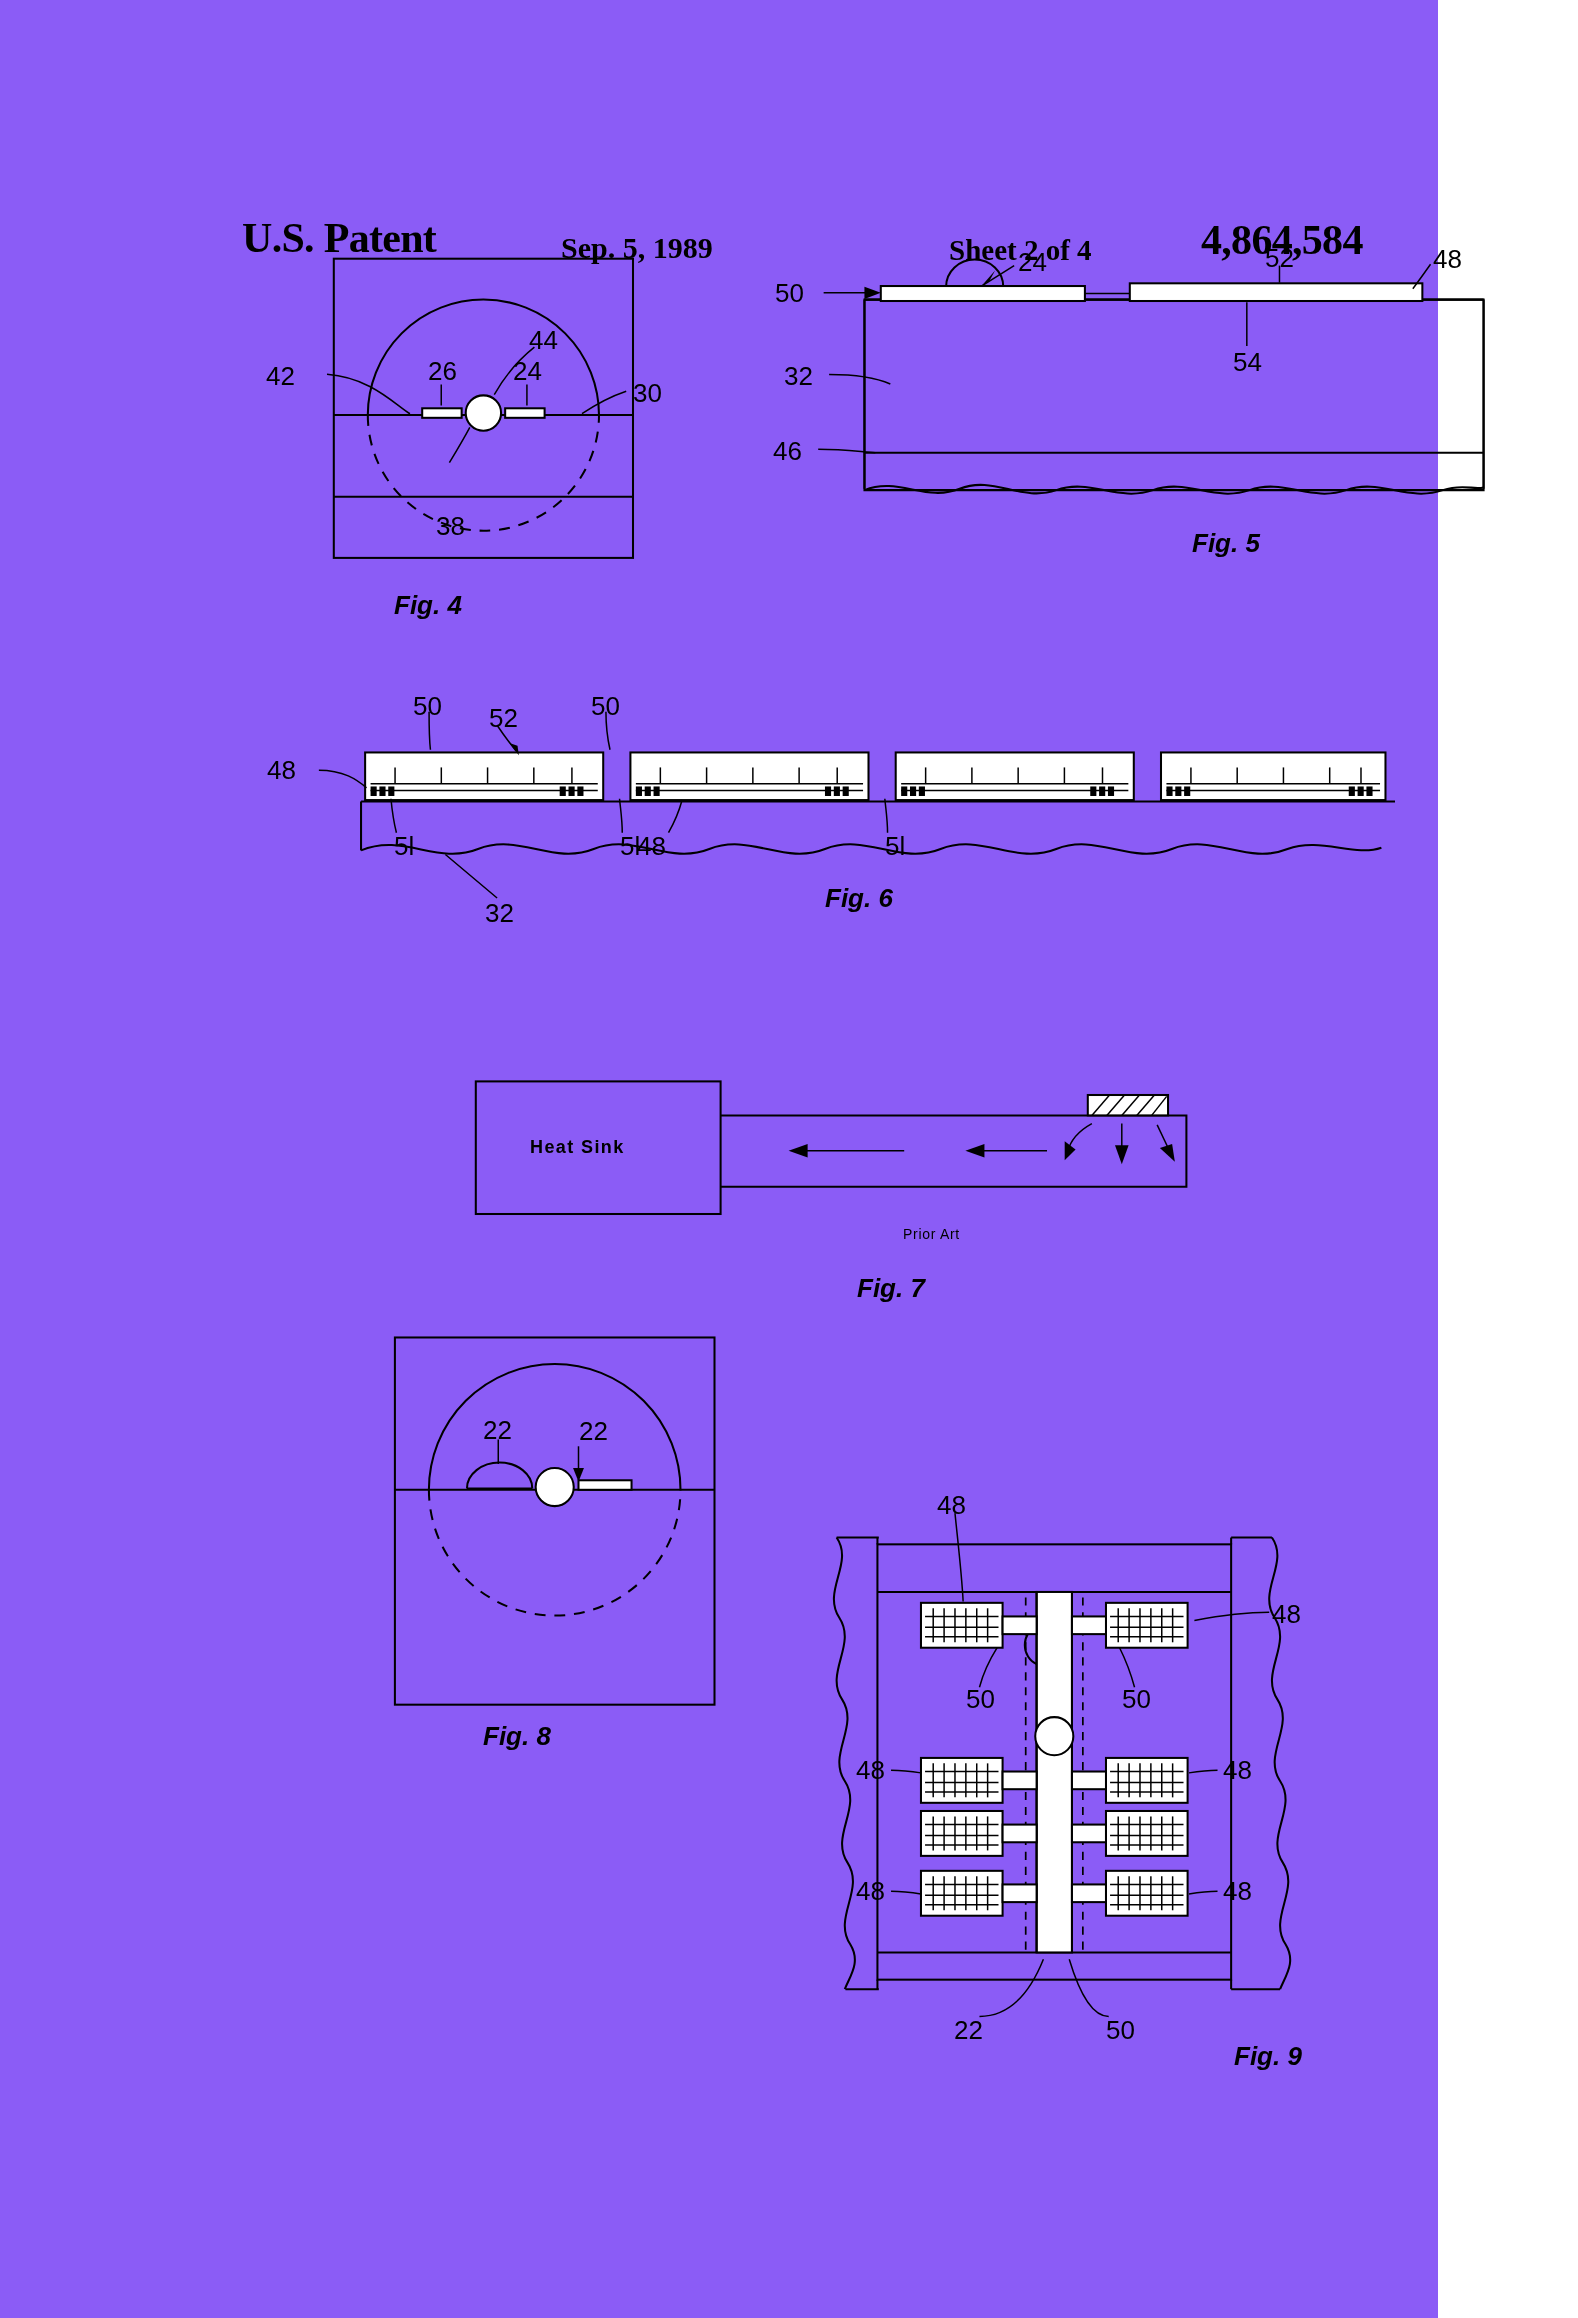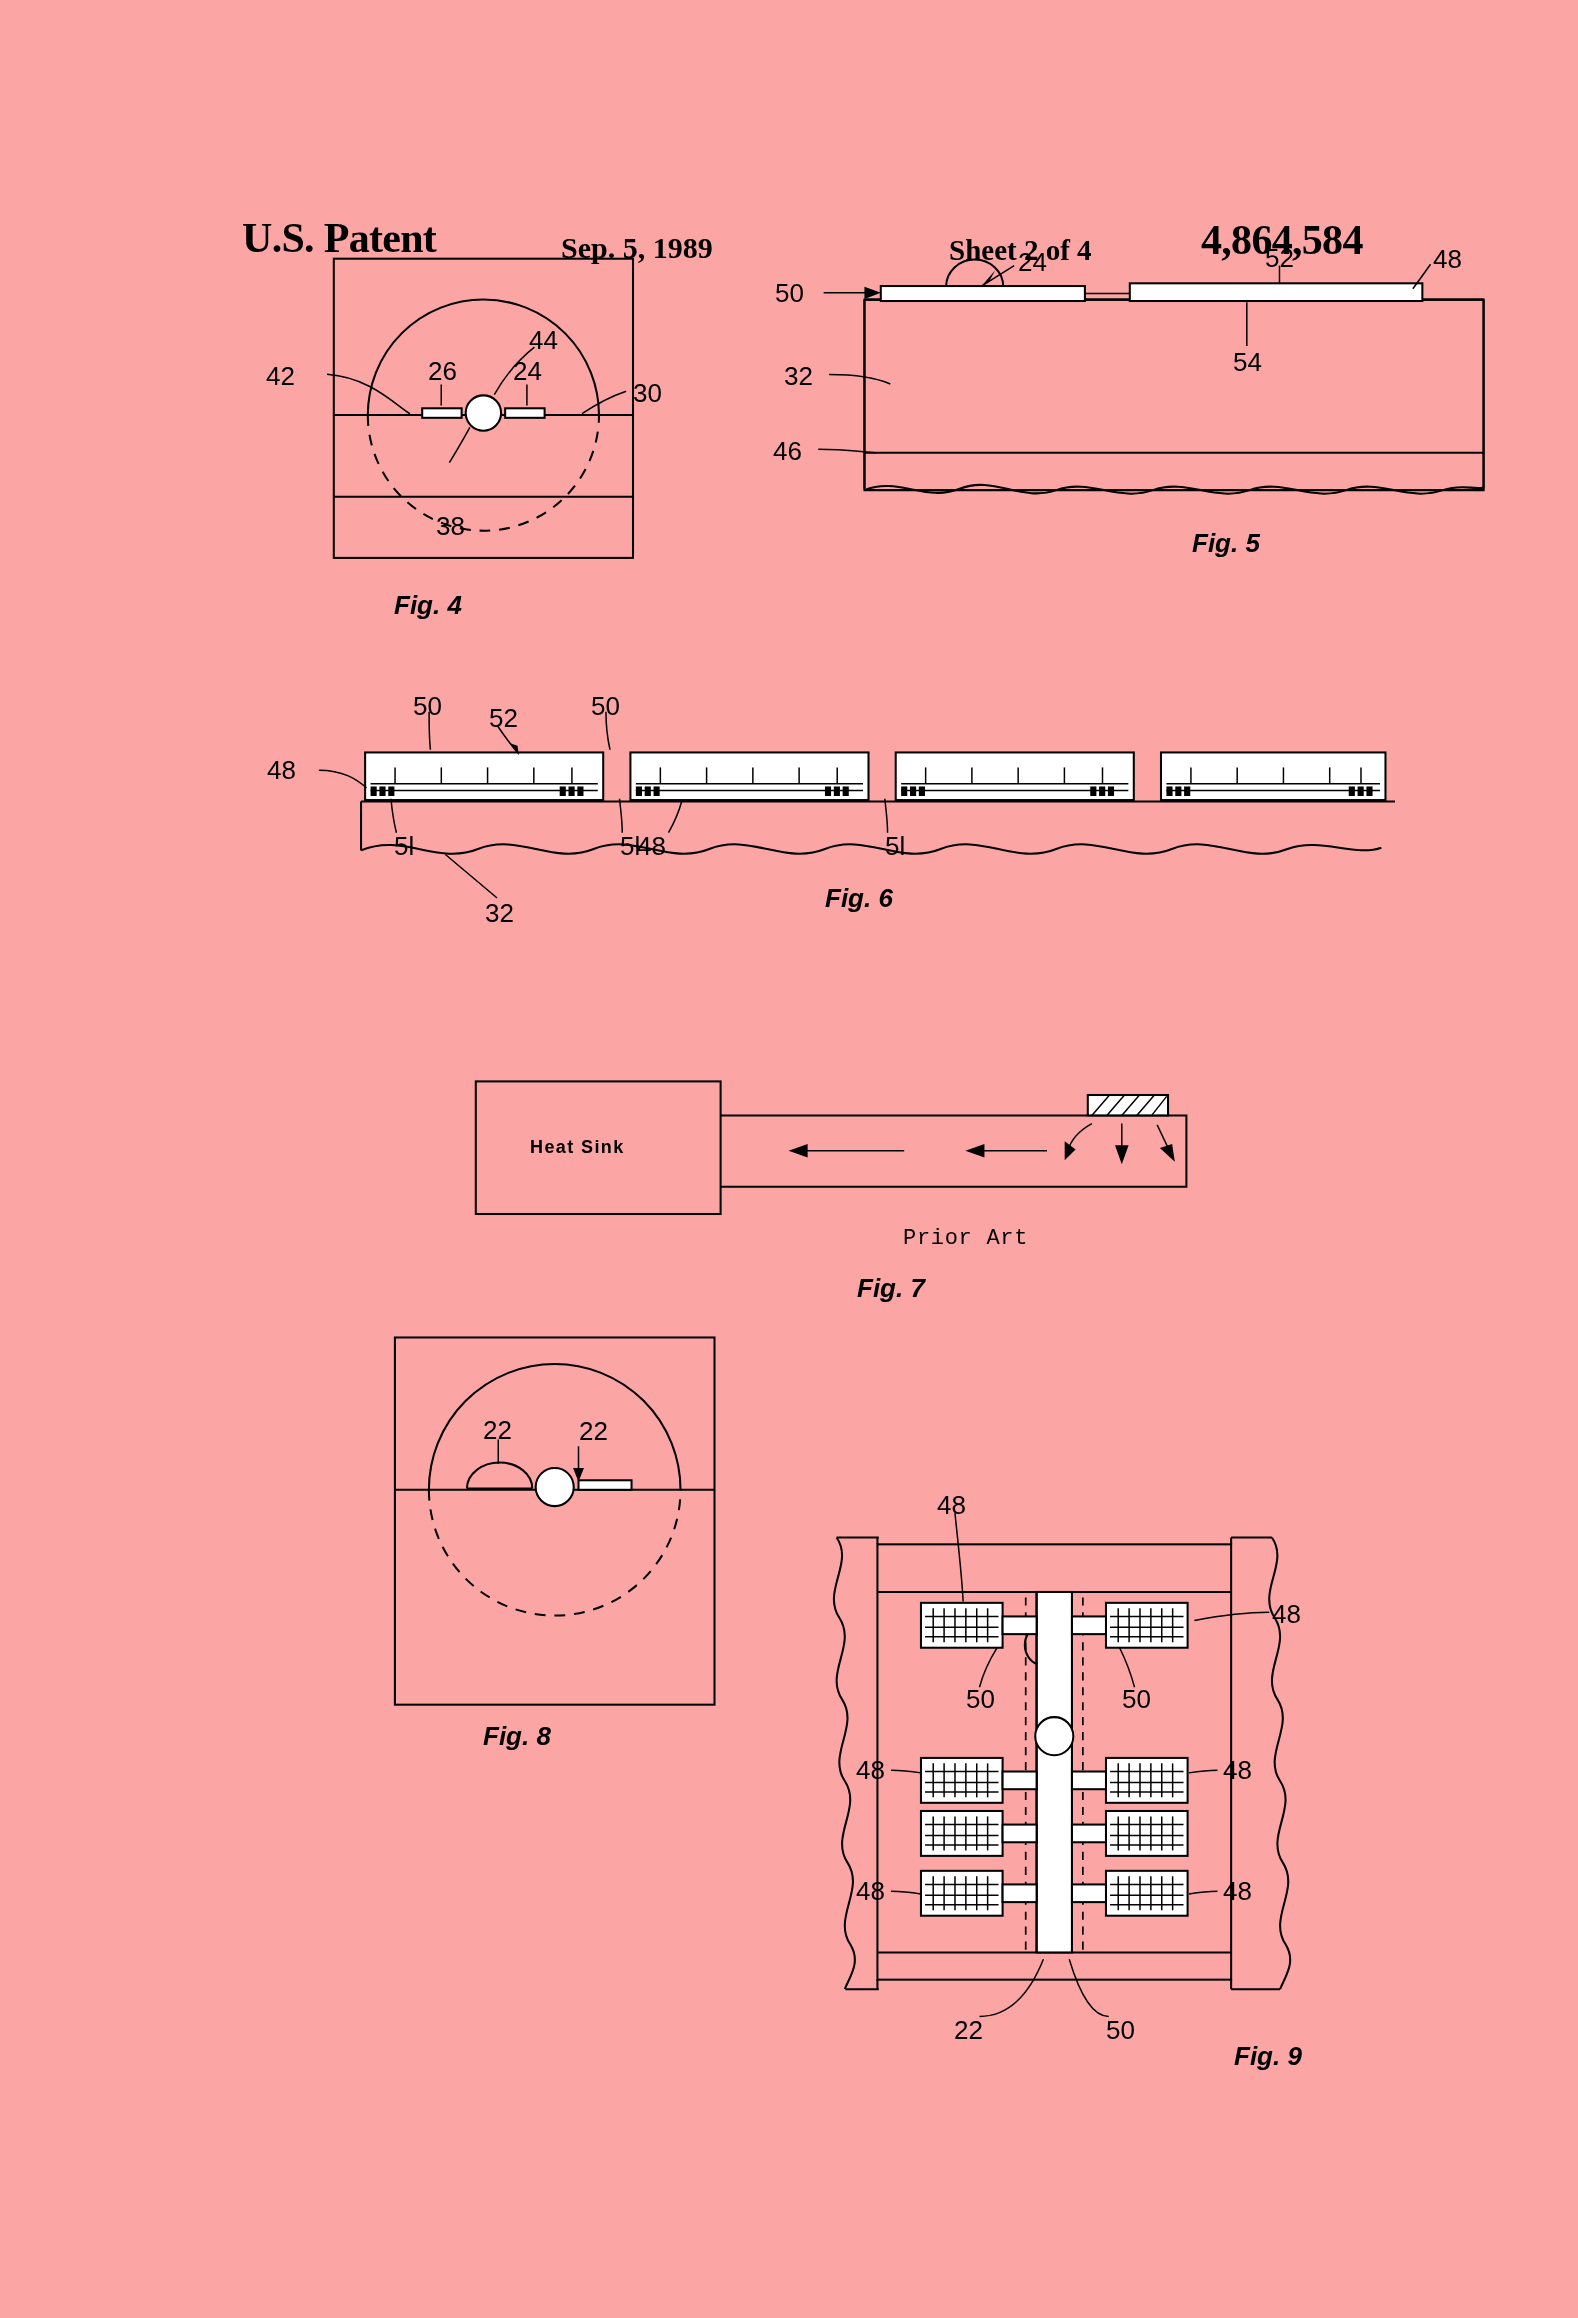--- a/index.html
+++ b/index.html
@@ -11,23 +11,23 @@
     width: 1578px;
     height: 2319px;
     position: relative;
     font-family: "Liberation Serif", serif;
     color: #000;
     overflow: hidden;
   }
   .page {
     position: absolute;
     left: 0; top: 0;
-    width: 1578px;
+    width: 1438px;
     height: 2319px;
-    background: #fca5a5;
+    background: #8b5cf6;
   }
   
   .hdr {
     position: absolute;
     top: 109px;
     left: 0;
     width: 1578px;
     height: 75px;
   }
   .hdr-patent {
@@ -85,22 +85,22 @@
   .heatsink-text {
     position: absolute;
     font-family: "Liberation Sans", sans-serif;
     font-weight: bold;
     font-size: 18px;
     letter-spacing: 1.4px;
     white-space: nowrap;
   }
   .priorart-text {
     position: absolute;
-    font-family: Liberation Mono, monospace;
-    font-size: 22px;
+    font-family: Liberation Sans, sans-serif;
+    font-size: 14px;
     letter-spacing: 0.7px;
     white-space: nowrap;
     text-align: right;
   }
   svg { display: block; overflow: visible; }
   .stroke { fill: none; stroke: #000; stroke-width: 3; }
   .stroke-thin { fill: none; stroke: #000; stroke-width: 2.2; }
   .dashline { fill: none; stroke: #000; stroke-width: 3; stroke-dasharray: 16 13; }
   .dashline-thin { fill: none; stroke: #000; stroke-width: 2.5; stroke-dasharray: 12 10; }
   .wfill { fill: #ffffff; stroke: #000; stroke-width: 3; }

